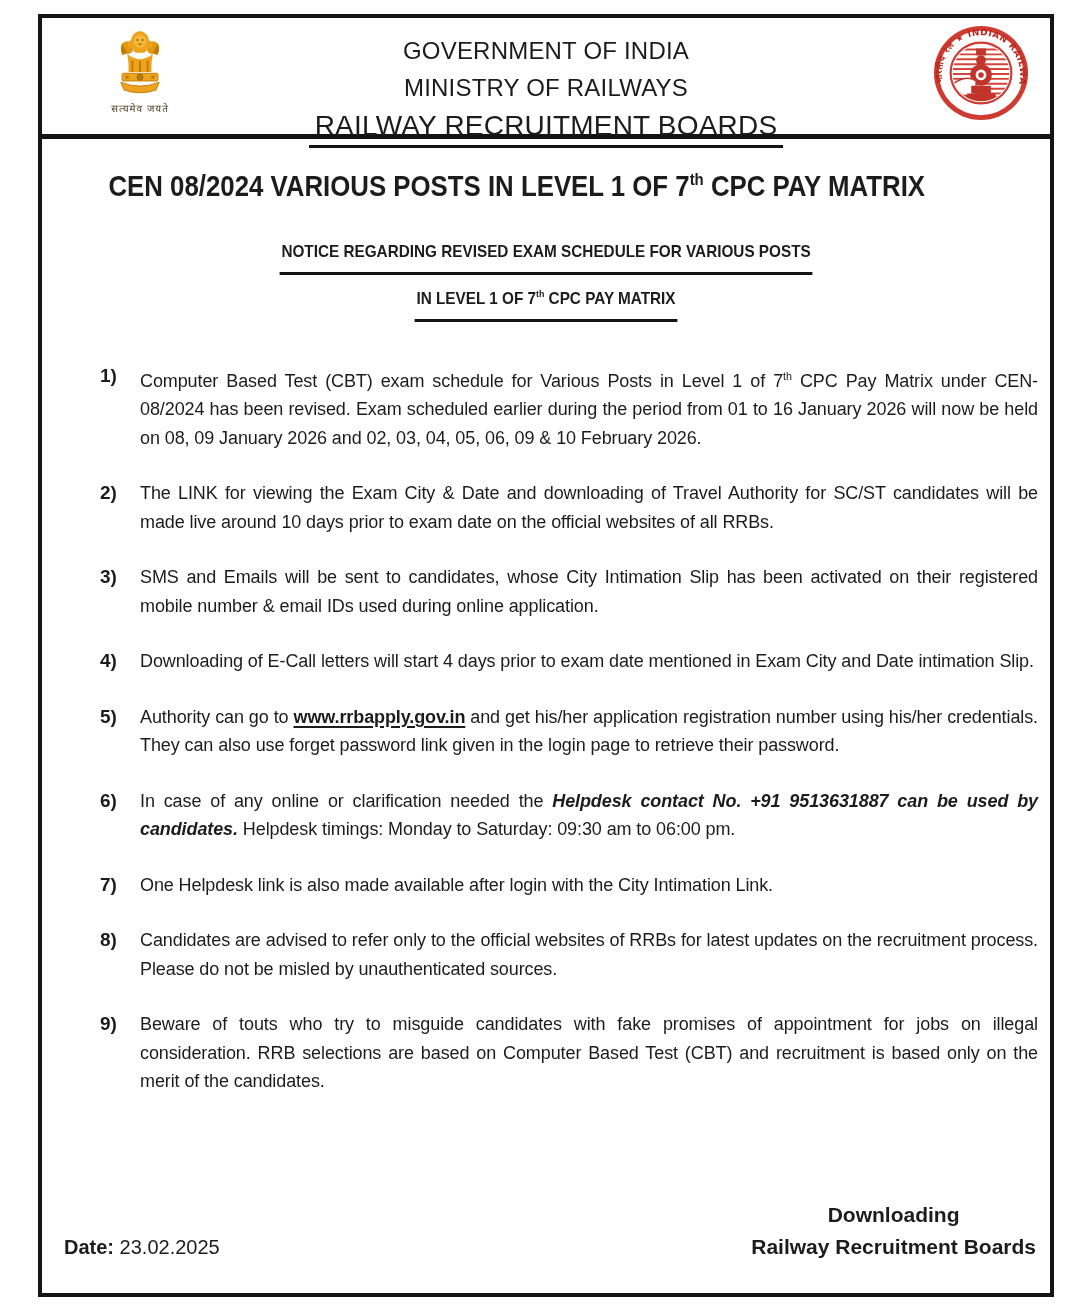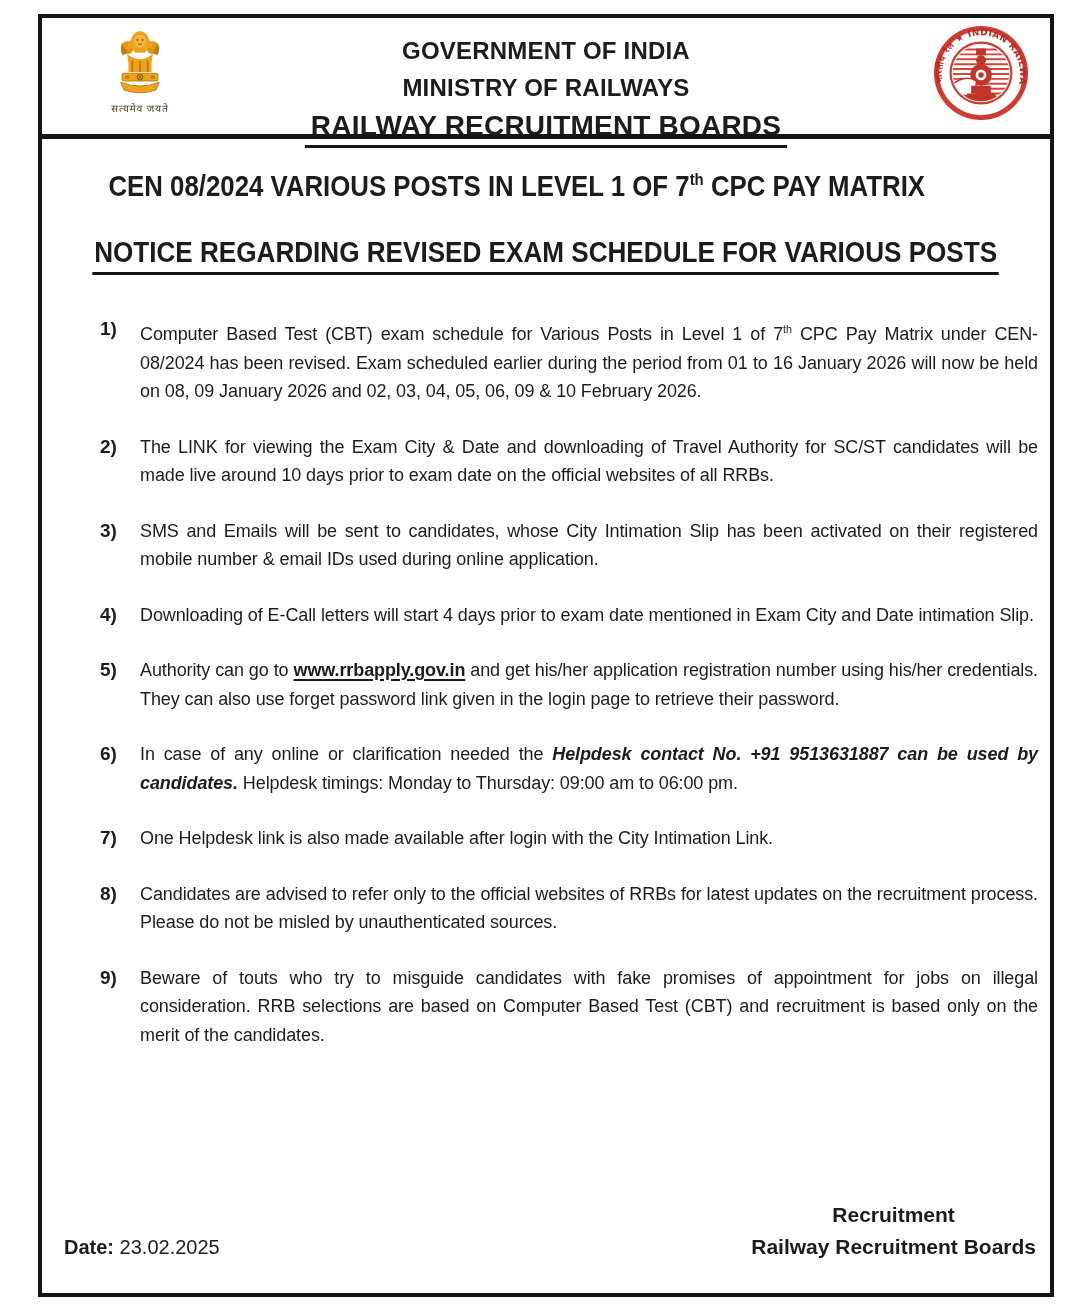--- a/index.html
+++ b/index.html
@@ -21,33 +21,33 @@
   .doc{
     position:absolute;left:38px;top:14px;width:1016px;height:1283px;
     box-sizing:border-box;border:4px solid var(--c-border);background:#fff;
   }
   
   .doc-header{position:relative;height:116px;}
   .emblem{position:absolute;left:40px;top:8px;width:116px;text-align:center;}
   .emblem svg{width:64px;height:76px;display:block;margin:0 auto;}
   .emblem-caption{
     font-size:10px;line-height:12px;margin-top:1px;color:#4a3a20;
-    letter-spacing:1px;font-family:Liberation Serif, serif;
+    letter-spacing:1px;font-family:Liberation Sans, sans-serif;
   }
   .rail-logo{position:absolute;right:20px;top:6px;width:98px;height:98px;}
   .header-titles{text-align:center;padding-top:14px;}
-  .ht-line{font-weight:700;font-size:24px;line-height:37px;letter-spacing:0.2px;}
+  .ht-line{font-weight:400;font-size:24px;line-height:37px;letter-spacing:0.2px;}
   .ht-line3{font-size:28px;line-height:39px;}
   .ht-line3 .u3{display:inline-block;border-bottom:3px solid var(--c-border);padding:0 6px 0px 6px;}
   .header-divider{height:5px;background:var(--c-border);}
   
   .main-title{margin-top:30px;text-align:left;font-weight:700;font-size:30px;white-space:nowrap;}
   .main-title .cond{display:inline-block;transform:scaleX(0.86);transform-origin:center;}
   .main-title sup{font-size:0.58em;}
-  .notice-heading{margin-top:30px;text-align:center;font-weight:700;font-size:29px;line-height:38px;white-space:nowrap;}
+  .notice-heading{margin-top:30px;text-align:center;font-weight:700;font-size:17px;line-height:38px;white-space:nowrap;}
   .nh-line .cond{
     display:inline-block;transform:scaleX(0.9);transform-origin:center;
     border-bottom:3px solid var(--c-border);padding:0 2px 1px 2px;
   }
   .notice-heading sup{font-size:0.58em;}
   .items{margin:40px 12px 0 58px;}
   .item{display:flex;margin-bottom:27px;}
   .item-num{flex:0 0 40px;font-weight:700;font-size:19px;line-height:28.5px;}
   .item-text{flex:1;font-size:18px;line-height:28.5px;text-align:justify;letter-spacing:-0.1px;}
   .item-text sup{font-size:0.6em;}
@@ -149,20 +149,21 @@
   </div>
 
   <div class="header-divider"></div>
 
   <div class="main-title">
     <span class="cond"><span>CEN 08/2024 VARIOUS POSTS IN LEVEL 1 OF 7</span><sup>th</sup><span> CPC PAY MATRIX</span></span>
   </div>
 
   <div class="notice-heading">
     <div class="nh-line"><span class="cond">NOTICE REGARDING REVISED EXAM SCHEDULE FOR VARIOUS POSTS</span></div>
+    <div class="nh-line"><span class="cond"><span>IN LEVEL 1 OF 7</span><sup>th</sup><span> CPC PAY MATRIX</span></span></div>
   </div>
 
   <div class="items" id="items-list">
       <div class="item">
         <span class="item-num">1)</span>
         <span class="item-text"><span class="seg-normal">Computer Based Test (CBT) exam schedule for Various Posts in Level 1 of 7</span><sup>th</sup><span class="seg-normal"> CPC Pay Matrix under CEN-08/2024 has been revised. Exam scheduled earlier during the period from 01 to 16 January 2026 will now be held on 08, 09 January 2026 and 02, 03, 04, 05, 06, 09 &amp; 10 February 2026.</span></span>
       </div>
       <div class="item">
         <span class="item-num">2)</span>
         <span class="item-text"><span class="seg-bold">The LINK for viewing the Exam City &amp; Date and downloading of Travel Authority for SC/ST candidates will be made live around 10 days prior to exam date on the official websites of all RRBs.</span></span>
@@ -174,21 +175,21 @@
       <div class="item">
         <span class="item-num">4)</span>
         <span class="item-text"><span class="seg-normal">Downloading of E-Call letters will start 4 days prior to exam date mentioned in Exam City and Date intimation Slip.</span></span>
       </div>
       <div class="item">
         <span class="item-num">5)</span>
         <span class="item-text"><span class="seg-normal">Authority can go to </span><span class="seg-link">www.rrbapply.gov.in</span><span class="seg-normal"> and get his/her application registration number using his/her credentials. They can also use forget password link given in the login page to retrieve their password.</span></span>
       </div>
       <div class="item">
         <span class="item-num">6)</span>
-        <span class="item-text"><span class="seg-normal">In case of any online or clarification needed the </span><span class="seg-bolditalic">Helpdesk contact No. +91 9513631887 can be used by candidates.</span><span class="seg-normal"> Helpdesk timings: Monday to Thursday: 09:00 am to 06:00 pm.</span></span>
+        <span class="item-text"><span class="seg-normal">In case of any online or clarification needed the </span><span class="seg-bolditalic">Helpdesk contact No. +91 9513631887 can be used by candidates.</span><span class="seg-normal"> Helpdesk timings: Monday to Saturday: 09:30 am to 06:00 pm.</span></span>
       </div>
       <div class="item">
         <span class="item-num">7)</span>
         <span class="item-text"><span class="seg-normal">One Helpdesk link is also made available after login with the City Intimation Link.</span></span>
       </div>
       <div class="item">
         <span class="item-num">8)</span>
         <span class="item-text"><span class="seg-normal">Candidates are advised to refer only to the official websites of RRBs for latest updates on the recruitment process. Please do not be misled by unauthenticated sources.</span></span>
       </div>
       <div class="item">
@@ -196,17 +197,17 @@
         <span class="item-text"><span class="seg-normal">Beware of touts who try to misguide candidates with fake promises of appointment for jobs on illegal consideration. RRB selections are based on Computer Based Test (CBT) and recruitment is based only on the merit of the candidates.</span></span>
       </div>
     </div>
 
   <div class="footer-date">
     <span class="lbl">Date:</span>
     <span>23.02.2025</span>
   </div>
 
   <div class="footer-sign">
-    <div>Recruitment</div>
+    <div>Downloading</div>
     <div>Railway Recruitment Boards</div>
   </div>
 
 </div>
 
 </body></html>

